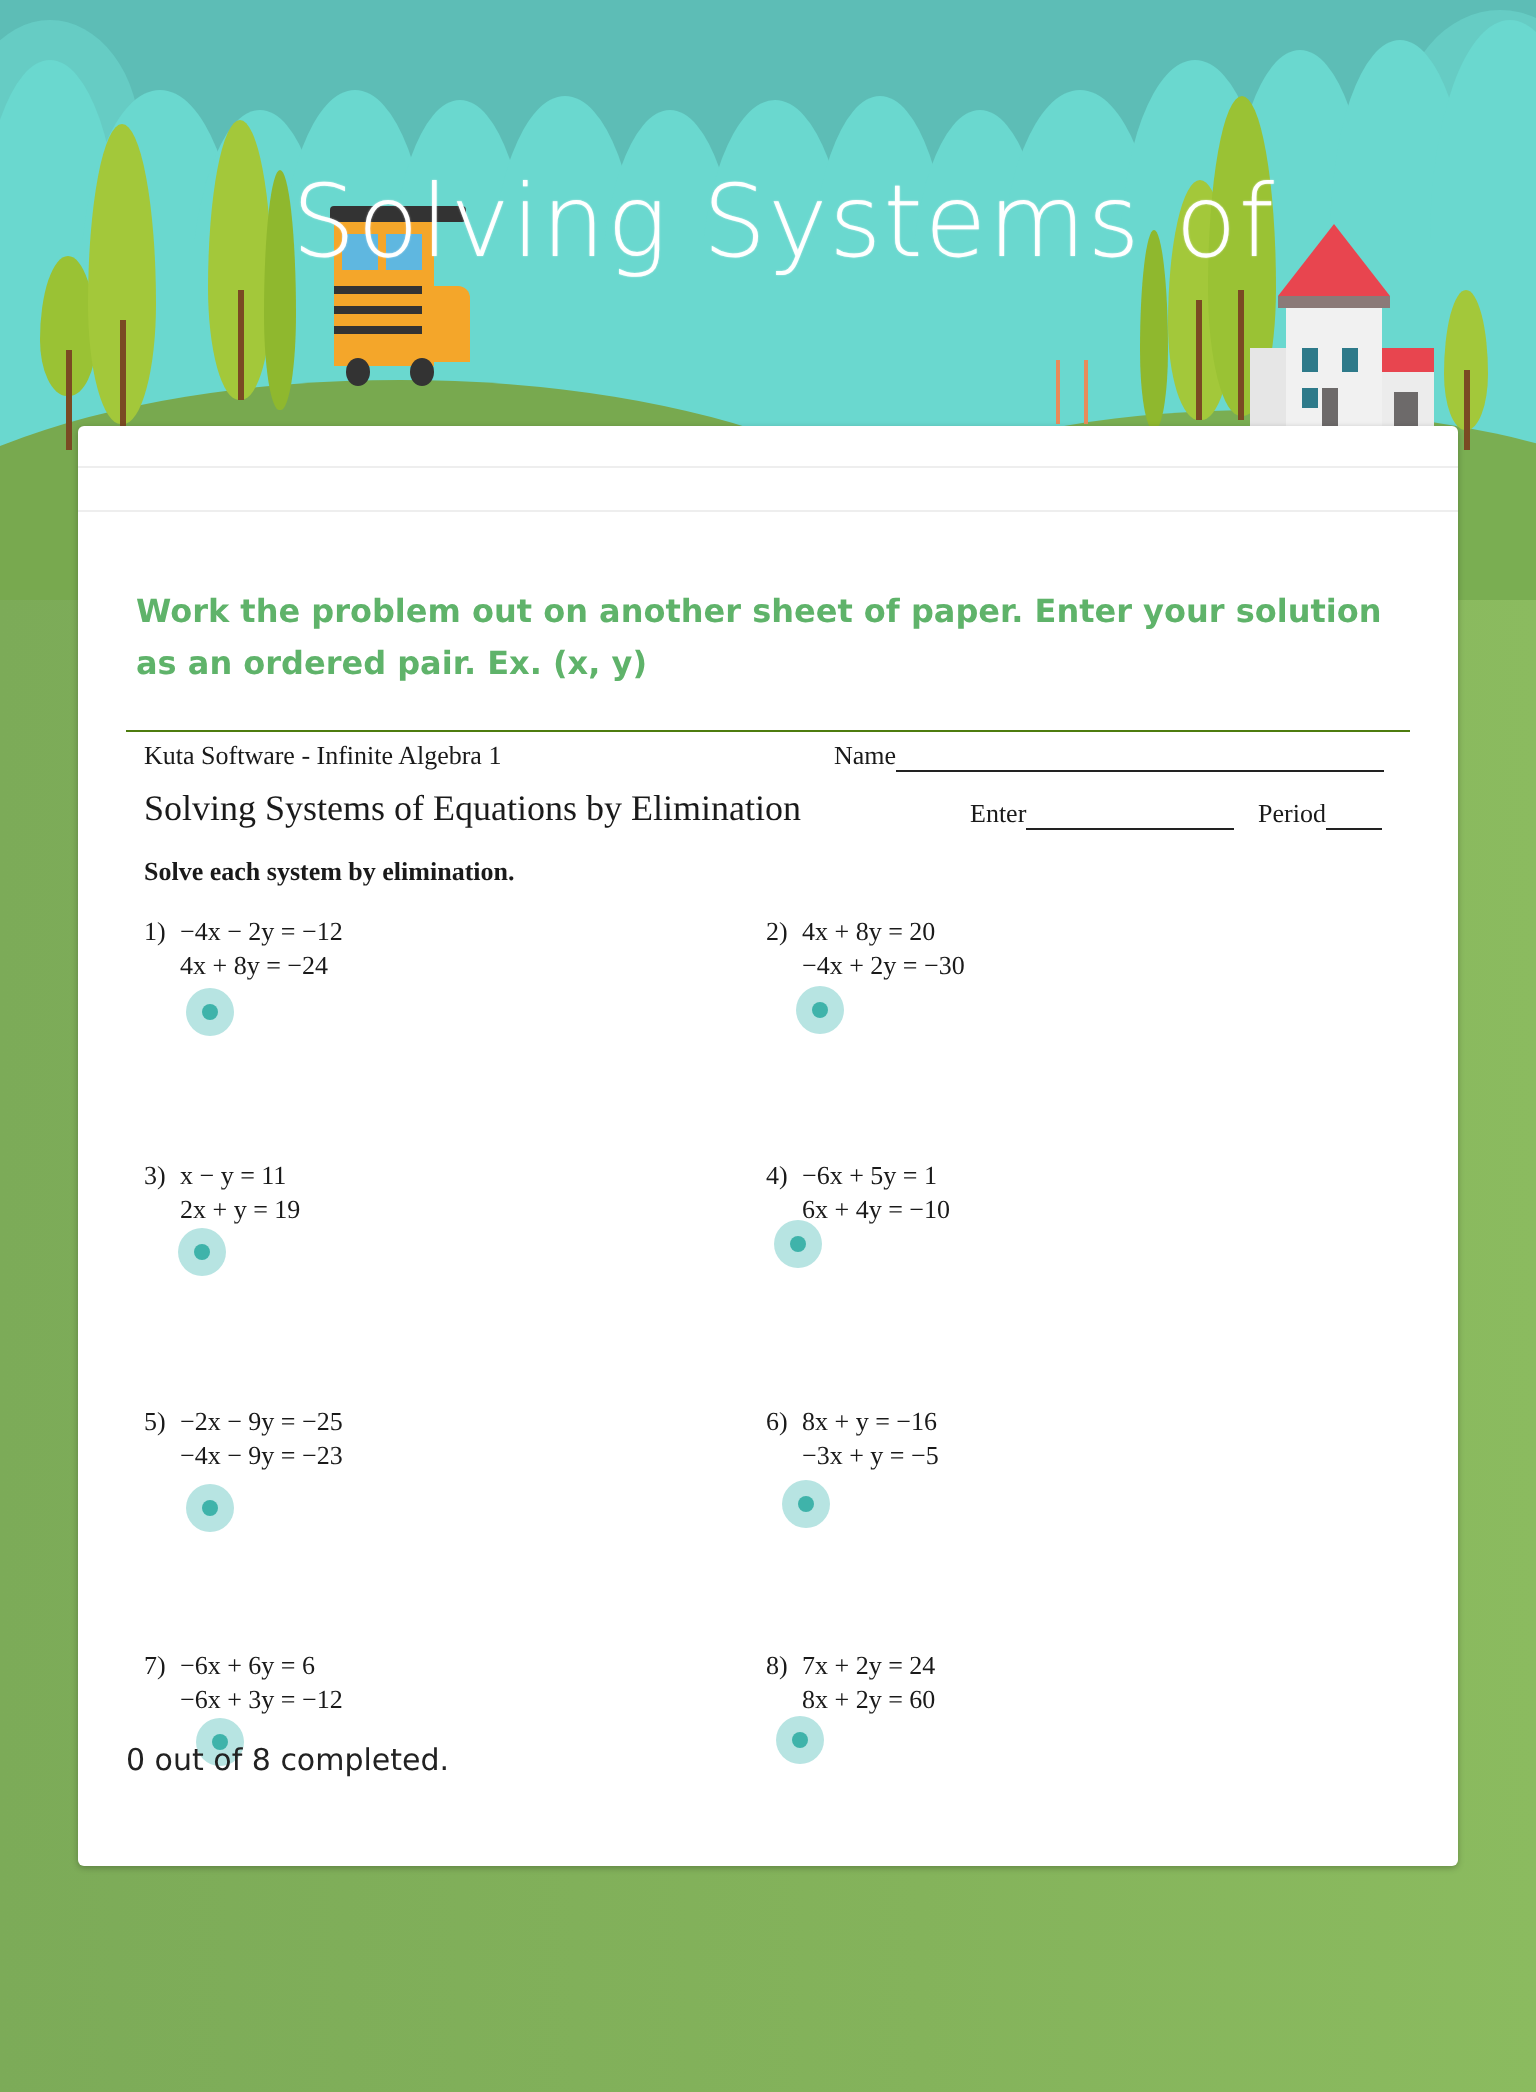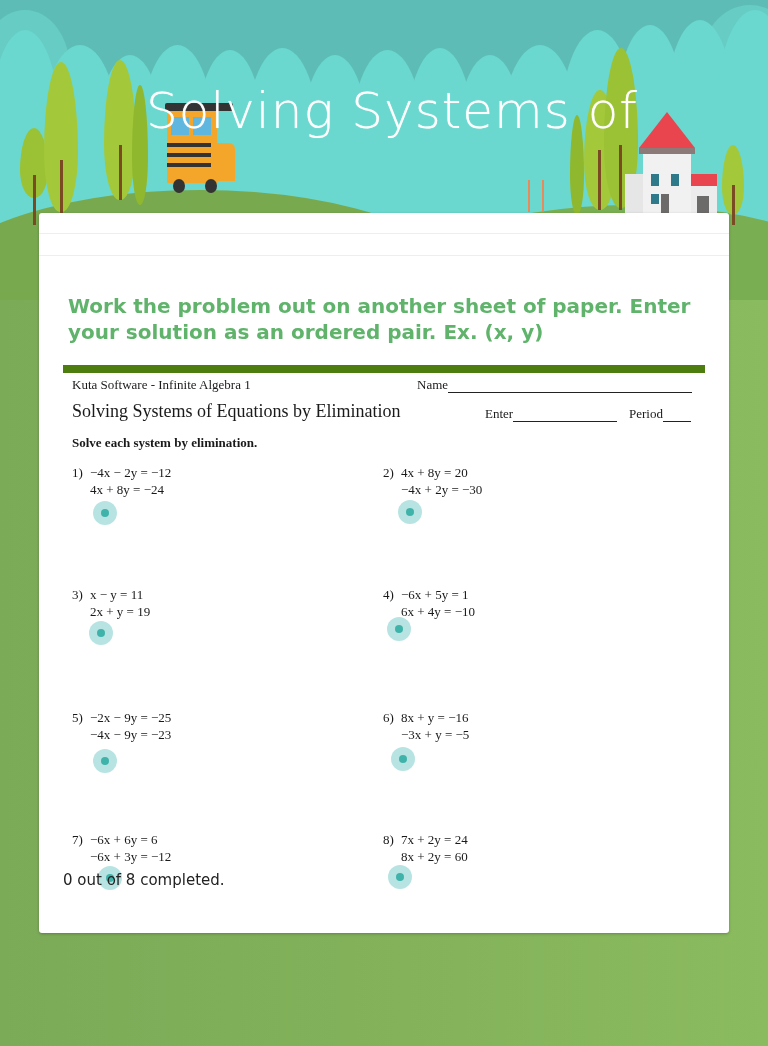--- a/index.html
+++ b/index.html
@@ -29,25 +29,25 @@
     
     .card {
       position: absolute; left: 39px; top: 213px; width: 690px; height: 720px;
       background: #ffffff; border-radius: 3px;
       box-shadow: 0 1px 3px rgba(0,0,0,0.25);
     }
     .card-rule { position: absolute; left: 0; right: 0; height: 1px; background: #eeeeee; }
     .instructions {
       position: absolute; left: 29px; top: 80px; width: 640px;
       color: #5fb36a; font-family: "DejaVu Sans", sans-serif; font-weight: bold;
-      font-size: 20px; line-height: 26px; margin: 0;
+      font-size: 16px; line-height: 26px; margin: 0;
     }
     .worksheet {
       position: absolute; left: 24px; top: 152px; width: 642px; height: 520px;
-      border-top: 8px solid #4d7c0f;
+      border-top: 1px solid #4d7c0f;
       font-family: "Liberation Serif", serif; color: #1a1a1a;
     }
     .ws-publisher { position: absolute; left: 9px; top: 4px; font-size: 13px; }
     .ws-name { position: absolute; left: 354px; top: 4px; font-size: 13px; }
     .ws-line { display: inline-block; border-bottom: 1px solid #222; vertical-align: bottom; }
     .ws-title { position: absolute; left: 9px; top: 28px; font-size: 18px; }
     .ws-date { position: absolute; left: 422px; top: 33px; font-size: 13px; }
     .ws-period { position: absolute; left: 566px; top: 33px; font-size: 13px; }
     .ws-directions { position: absolute; left: 9px; top: 62px; font-size: 13px; font-weight: bold; }
     .problem { position: absolute; font-size: 13px; line-height: 17px; }

